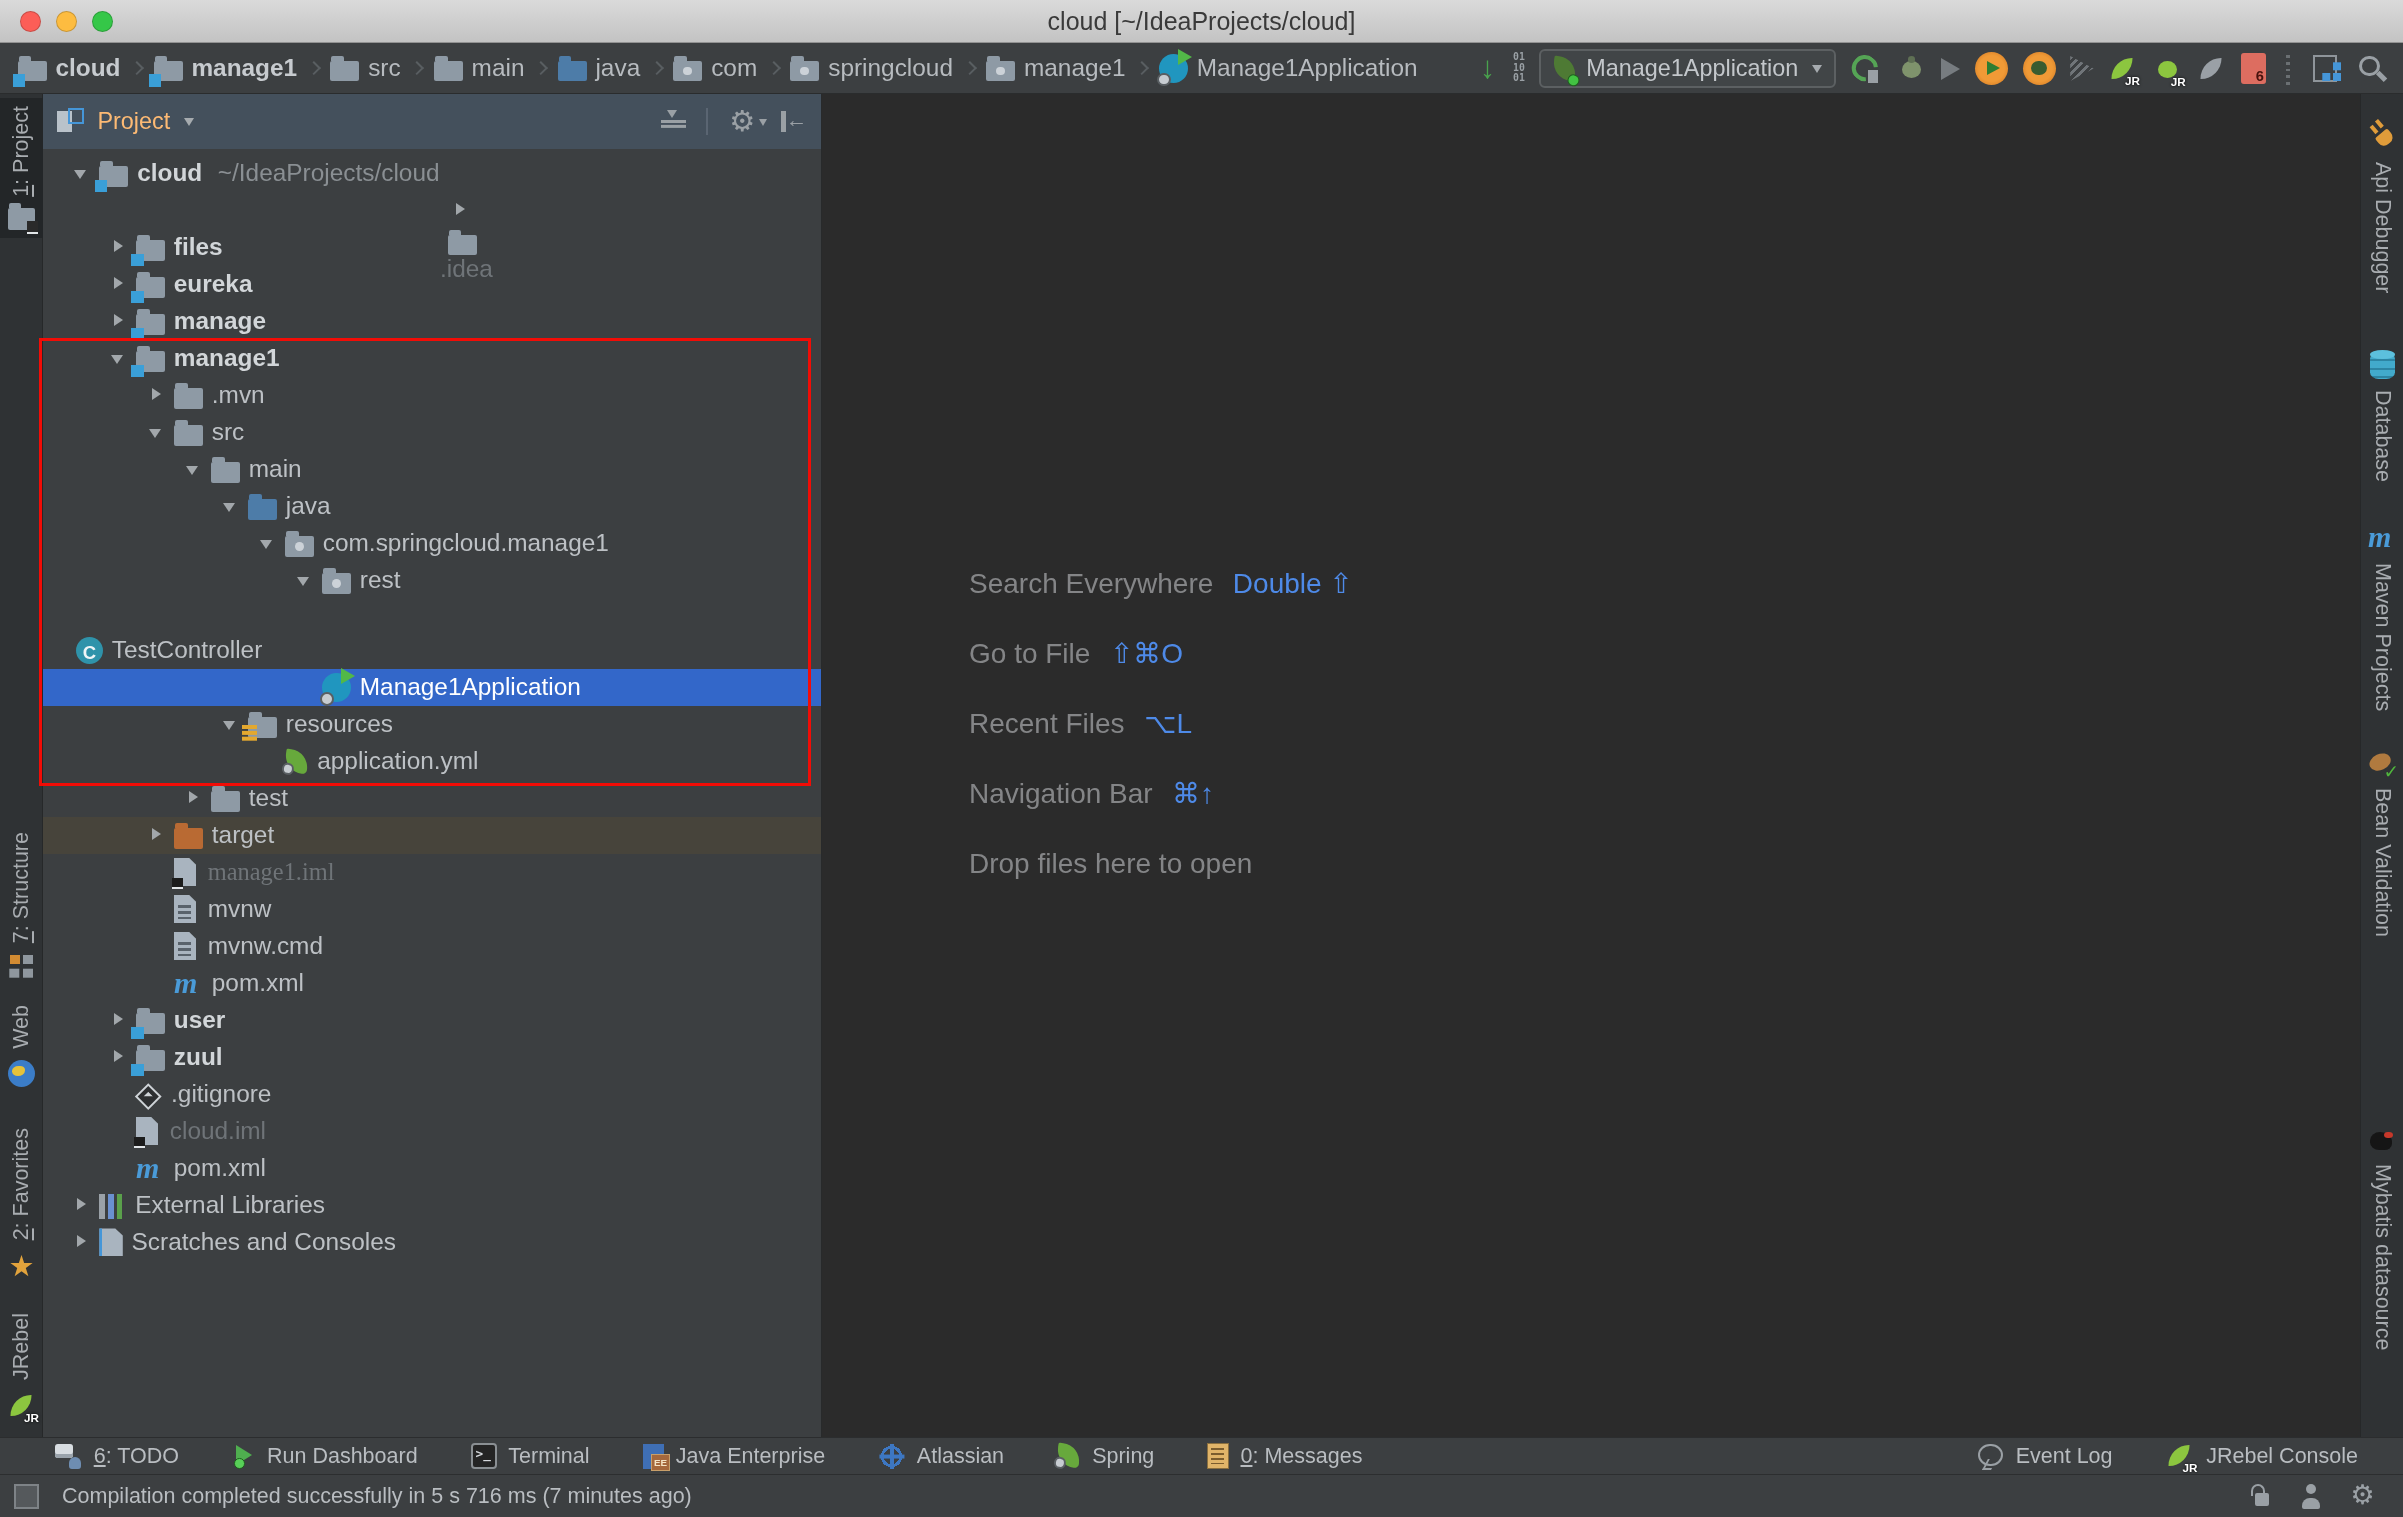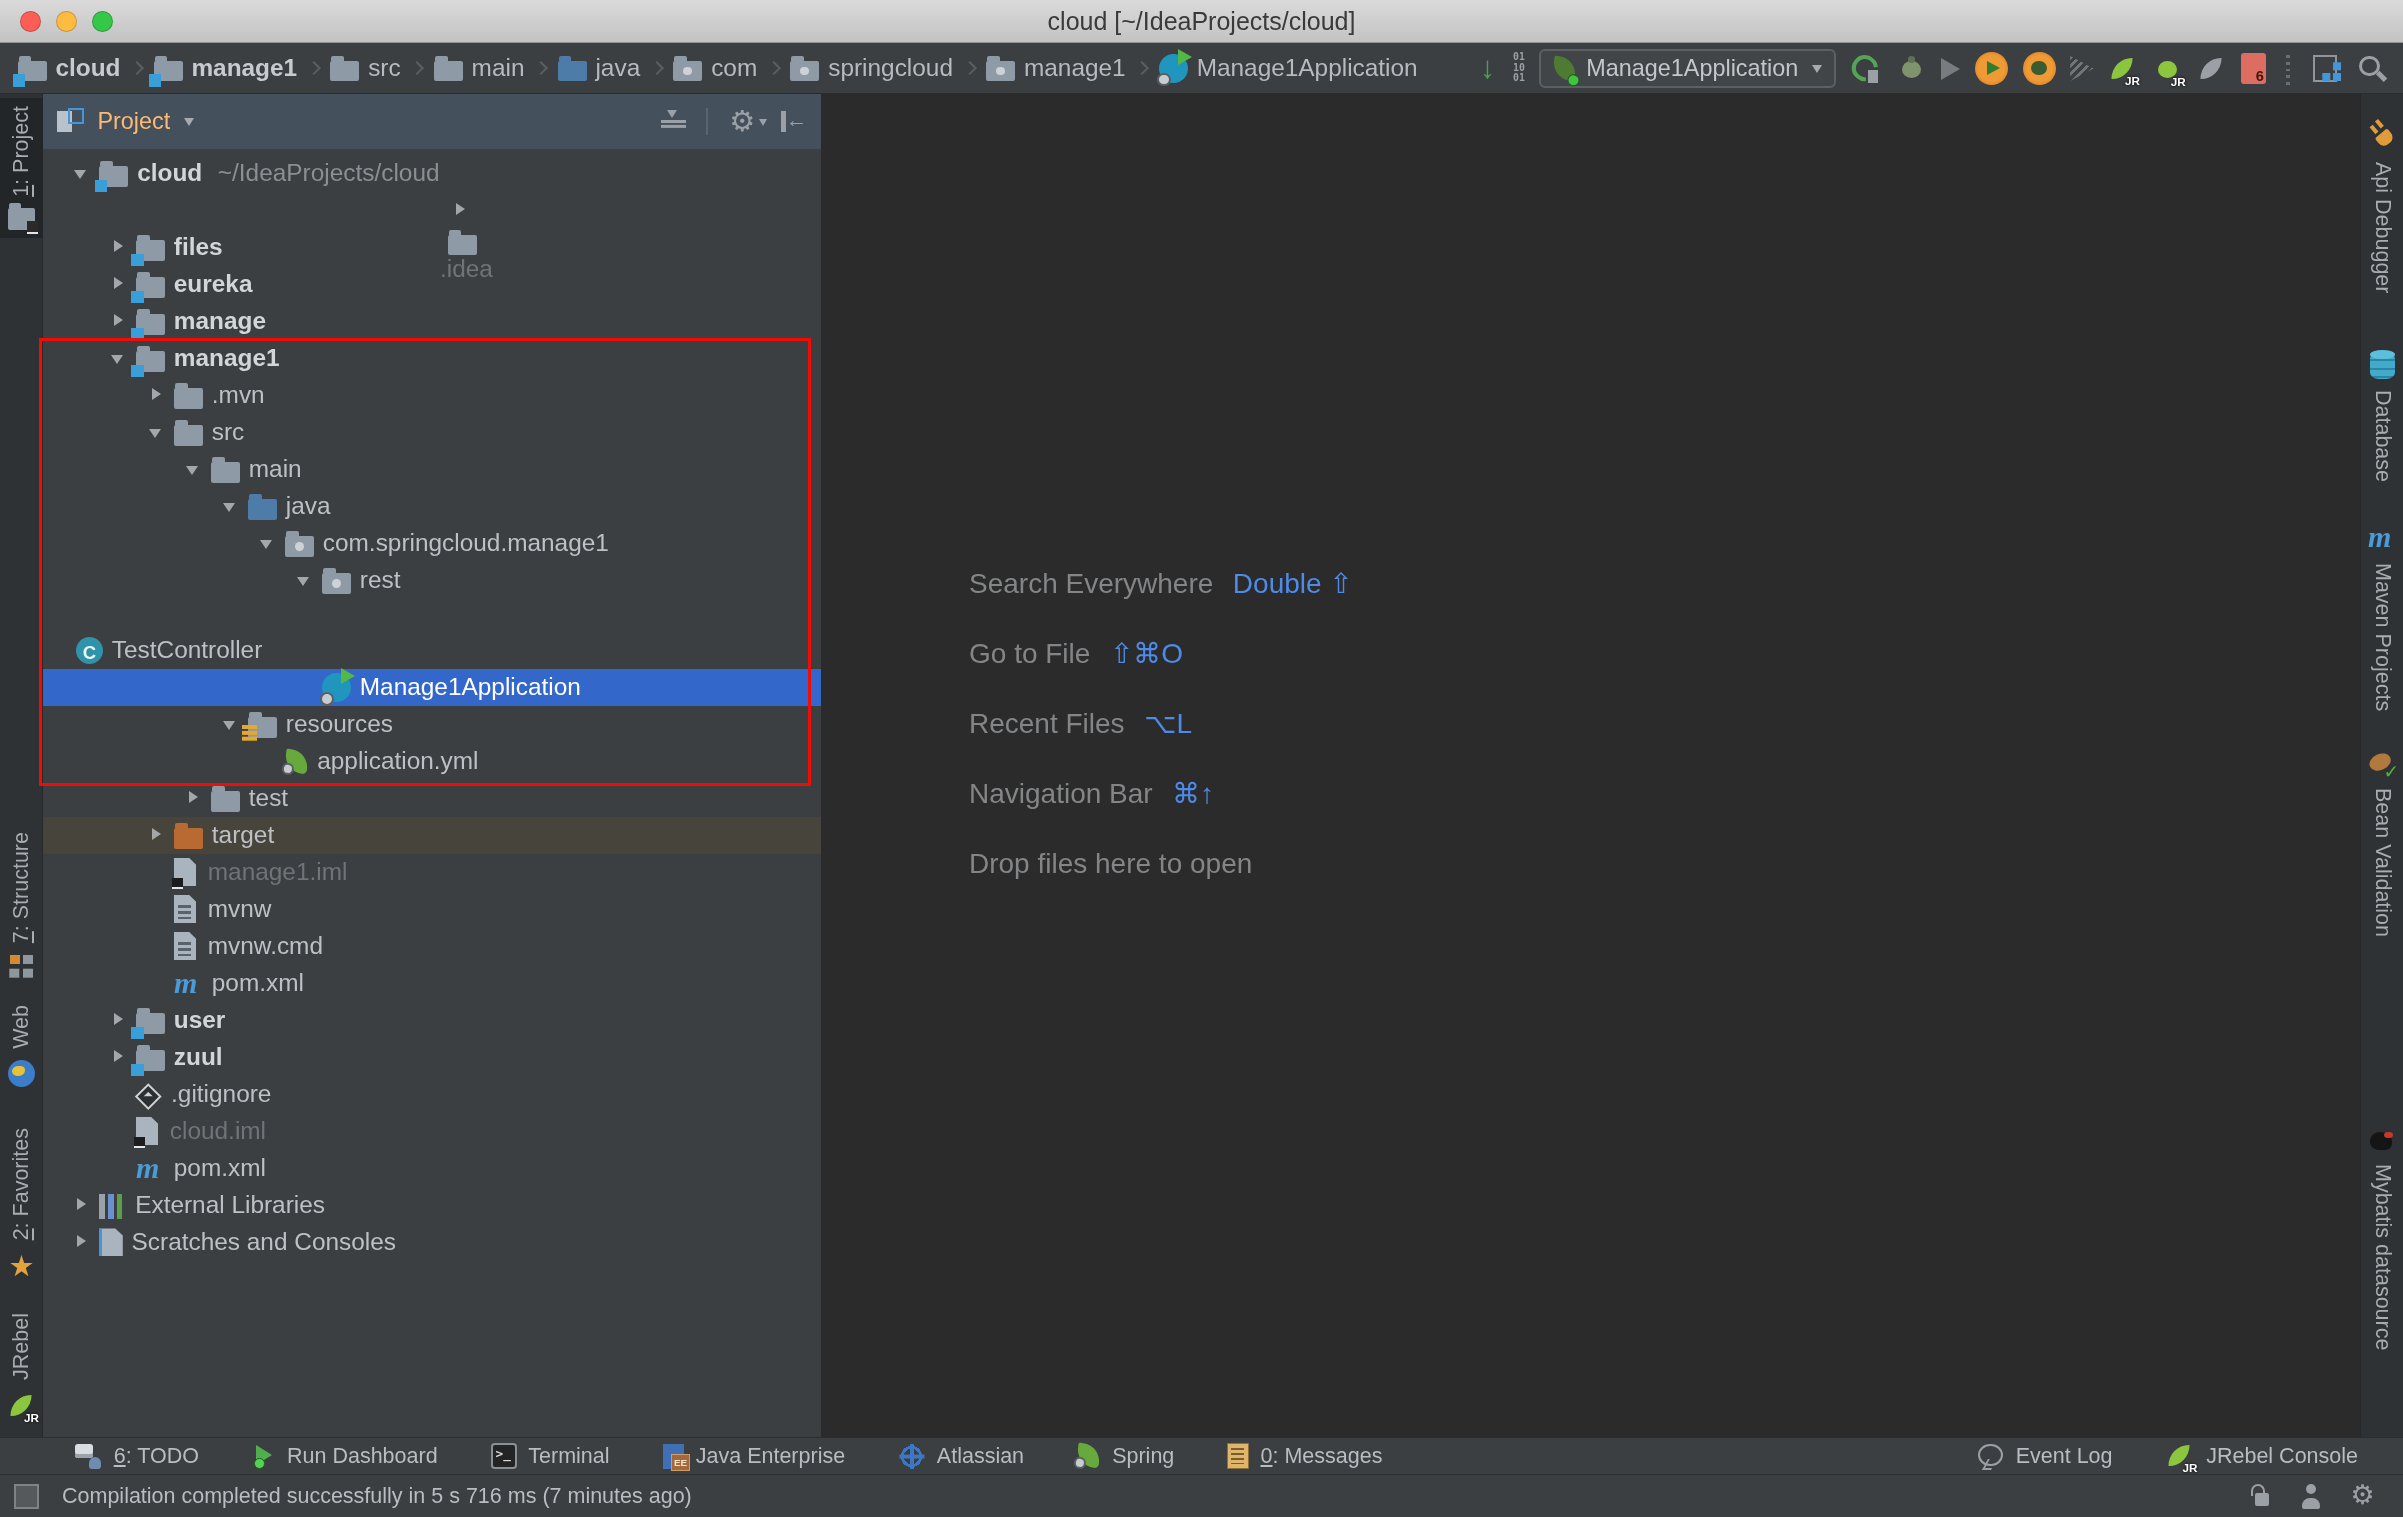--- a/index.html
+++ b/index.html
@@ -58,21 +58,21 @@
   .chev.col::before{content:"";position:absolute;left:10.7px;top:10.7px;border-left:9.8px solid #a2a7ab;border-top:6.8px solid transparent;border-bottom:6.8px solid transparent}
   #red-box{position:absolute;left:39px;top:338px;width:772px;height:448px;border:3.9px solid #f20c06;pointer-events:none;z-index:40}
 
   #editor{flex:1;background:#2b2b2b;position:relative}
   #hints{position:absolute;left:147px;top:455px}
   .hint{height:70px;line-height:70px;font-size:28px;color:#848587}
   .hint .sc{color:#4e8ae8;margin-left:19.5px}
 
   
   #tw-bar{position:absolute;left:0;bottom:43px;width:2403px;height:37px;background:#3c3f41;
-    border-top:1px solid #2b2d2e;display:flex;align-items:center;padding:0 45px 0 75px;font-size:21.5px;color:#b9bdc1}
+    border-top:1px solid #2b2d2e;display:flex;align-items:center;padding:0 45px 0 55px;font-size:21.5px;color:#b9bdc1}
   .tw-item{display:flex;align-items:center;gap:11.7px;margin-right:53px;white-space:nowrap}
   #tw-right{margin-left:auto;display:flex}
   #tw-right .tw-item{margin-right:0;margin-left:53px}
   #status-bar{position:absolute;left:0;bottom:0;width:2403px;height:43px;background:#3c3f41;
     border-top:1px solid #2c2e2f;display:flex;align-items:center;font-size:21.5px;color:#b9bdc1}
   #status-msg{margin-left:62px}
   #status-icons{position:absolute;right:27px;display:flex;gap:25px;align-items:center}
   #tw-toggle{position:absolute;left:13.7px}
   u{text-decoration:underline}
 
@@ -408,21 +408,21 @@
         <div class="row" style="padding-left: 135px;">
           <span class="chev col"></span>
           <span class="icon i-folder"></span>
           <span class="lbl">test</span>
         </div>
         <div class="row hl" style="padding-left: 98px;">
           <span class="chev col"></span>
           <span class="icon i-folder i-excl"></span>
           <span class="lbl">target</span>
         </div>
-        <div class="row dim" style="padding-left: 98px;">
+        <div class="row dim" style="padding-left: 98px; font-family: Liberation Serif, serif;">
           <span class="chev"></span>
           <span class="icon i-filewrap">
             <span class="i-file"></span>
             <span class="i-badge-iml"></span>
           </span>
           <span class="lbl">manage1.iml</span>
         </div>
         <div class="row" style="padding-left: 98px;">
           <span class="chev"></span>
           <span class="icon i-filewrap">

